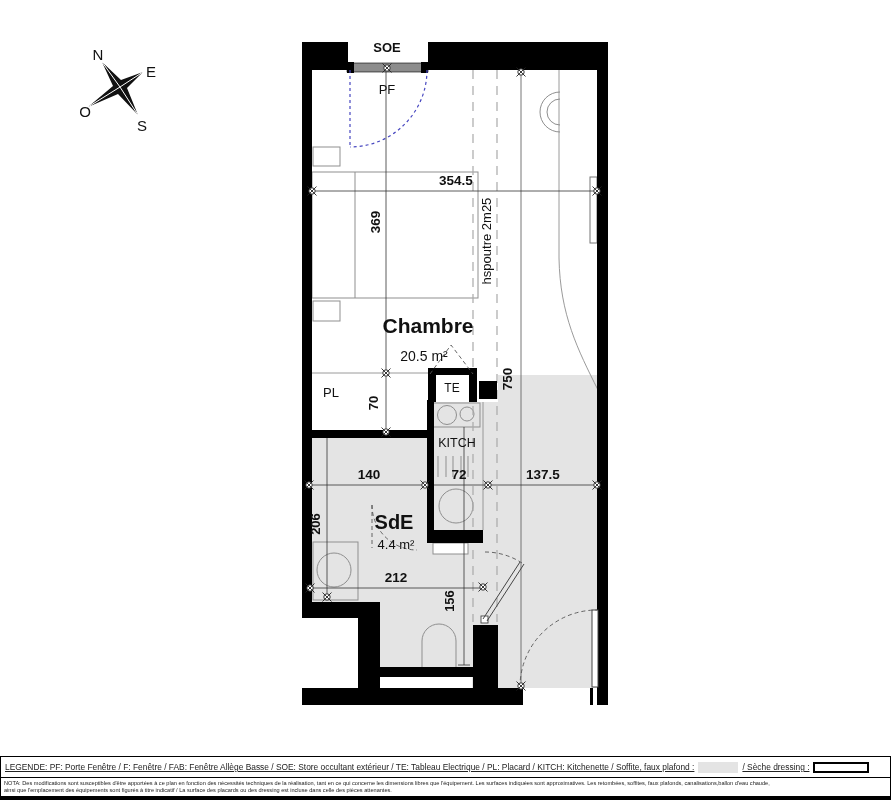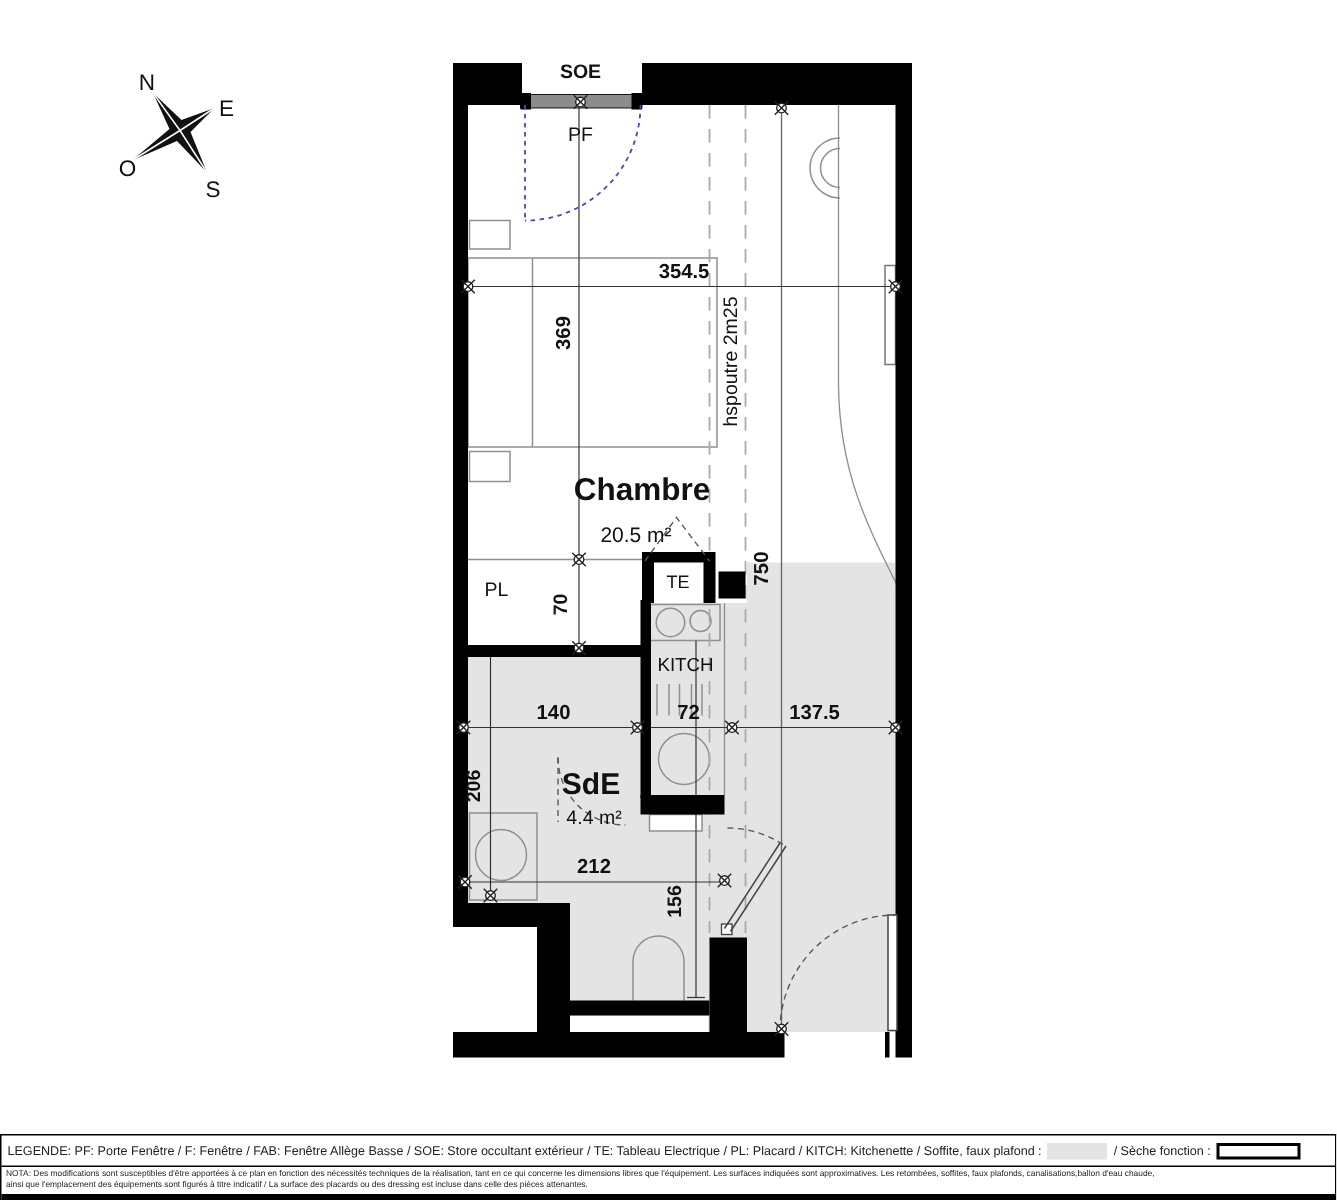--- a/index.html
+++ b/index.html
@@ -15,21 +15,21 @@
   .thin{stroke:#8f8f8f;stroke-width:0.9;fill:none;}
   .swing{stroke:var(--swing,#4747c0);stroke-width:1.2;fill:none;stroke-dasharray:3 3;}
   .gswing{stroke:#555;stroke-width:0.9;fill:none;stroke-dasharray:4 3;}
   .dimtxt{font-size:13.5px;font-weight:bold;}
   .lbl{font-size:13px;}
   .room{font-size:21px;font-weight:600;}
   .area{font-size:14px;}
   
   .footer{position:absolute;left:0;right:0;top:756px;bottom:0;border:1px solid #000;border-bottom:none;box-sizing:border-box;}
   .legend-row{height:20px;border-bottom:1px solid #000;display:flex;align-items:center;
-              font-size:8.4px;color:#222;padding-left:4px;gap:4px;white-space:nowrap;}
+              font-size:8.4px;color:#222;padding-left:4px;gap:4px;white-space:nowrap;text-decoration:underline;}
   .swatch-soffite{display:inline-block;width:40px;height:11px;background:var(--soffite,#e4e4e4);}
   .swatch-seche{display:inline-block;width:52px;height:7px;background:#fff;border:2px solid #000;}
   .nota{font-size:5.6px;color:#222;padding:2px 3px 0 3px;line-height:1.3;}
   .bottombar{position:absolute;left:0;right:0;bottom:0;height:4px;background:#000;}
 </style>
 </head>
 <body>
 
 <div id="stage">
 
@@ -194,21 +194,21 @@
   <text x="396" y="549" text-anchor="middle" font-size="13">4.4 m²</text>
   <text x="396" y="582" text-anchor="middle" class="dimtxt">212</text>
   <text x="454" y="601" text-anchor="middle" font-size="13" font-weight="bold" transform="rotate(-90 454 601)">156</text>
 </svg>
 
 
 <div class="footer">
   <div class="legend-row">
     <span>LEGENDE: PF: Porte Fenêtre / F: Fenêtre / FAB: Fenêtre Allège Basse / SOE: Store occultant extérieur / TE: Tableau Electrique / PL: Placard / KITCH: Kitchenette / Soffite, faux plafond :</span>
     <span class="swatch-soffite"></span>
-    <span>/ Sèche fonction :</span>
+    <span>/ Sèche dressing :</span>
     <span class="swatch-seche"></span>
   </div>
   <div class="nota">
     <div>NOTA: Des modifications sont susceptibles d'être apportées à ce plan en fonction des nécessités techniques de la réalisation, tant en ce qui concerne les dimensions libres que l'équipement. Les surfaces indiquées sont approximatives. Les retombées, soffites, faux plafonds, canalisations,ballon d'eau chaude,</div>
     <div>ainsi que l'emplacement des équipements sont figurés à titre indicatif / La surface des placards ou des dressing est incluse dans celle des pièces attenantes.</div>
   </div>
   <div class="bottombar"></div>
 </div>
 
 </div>

